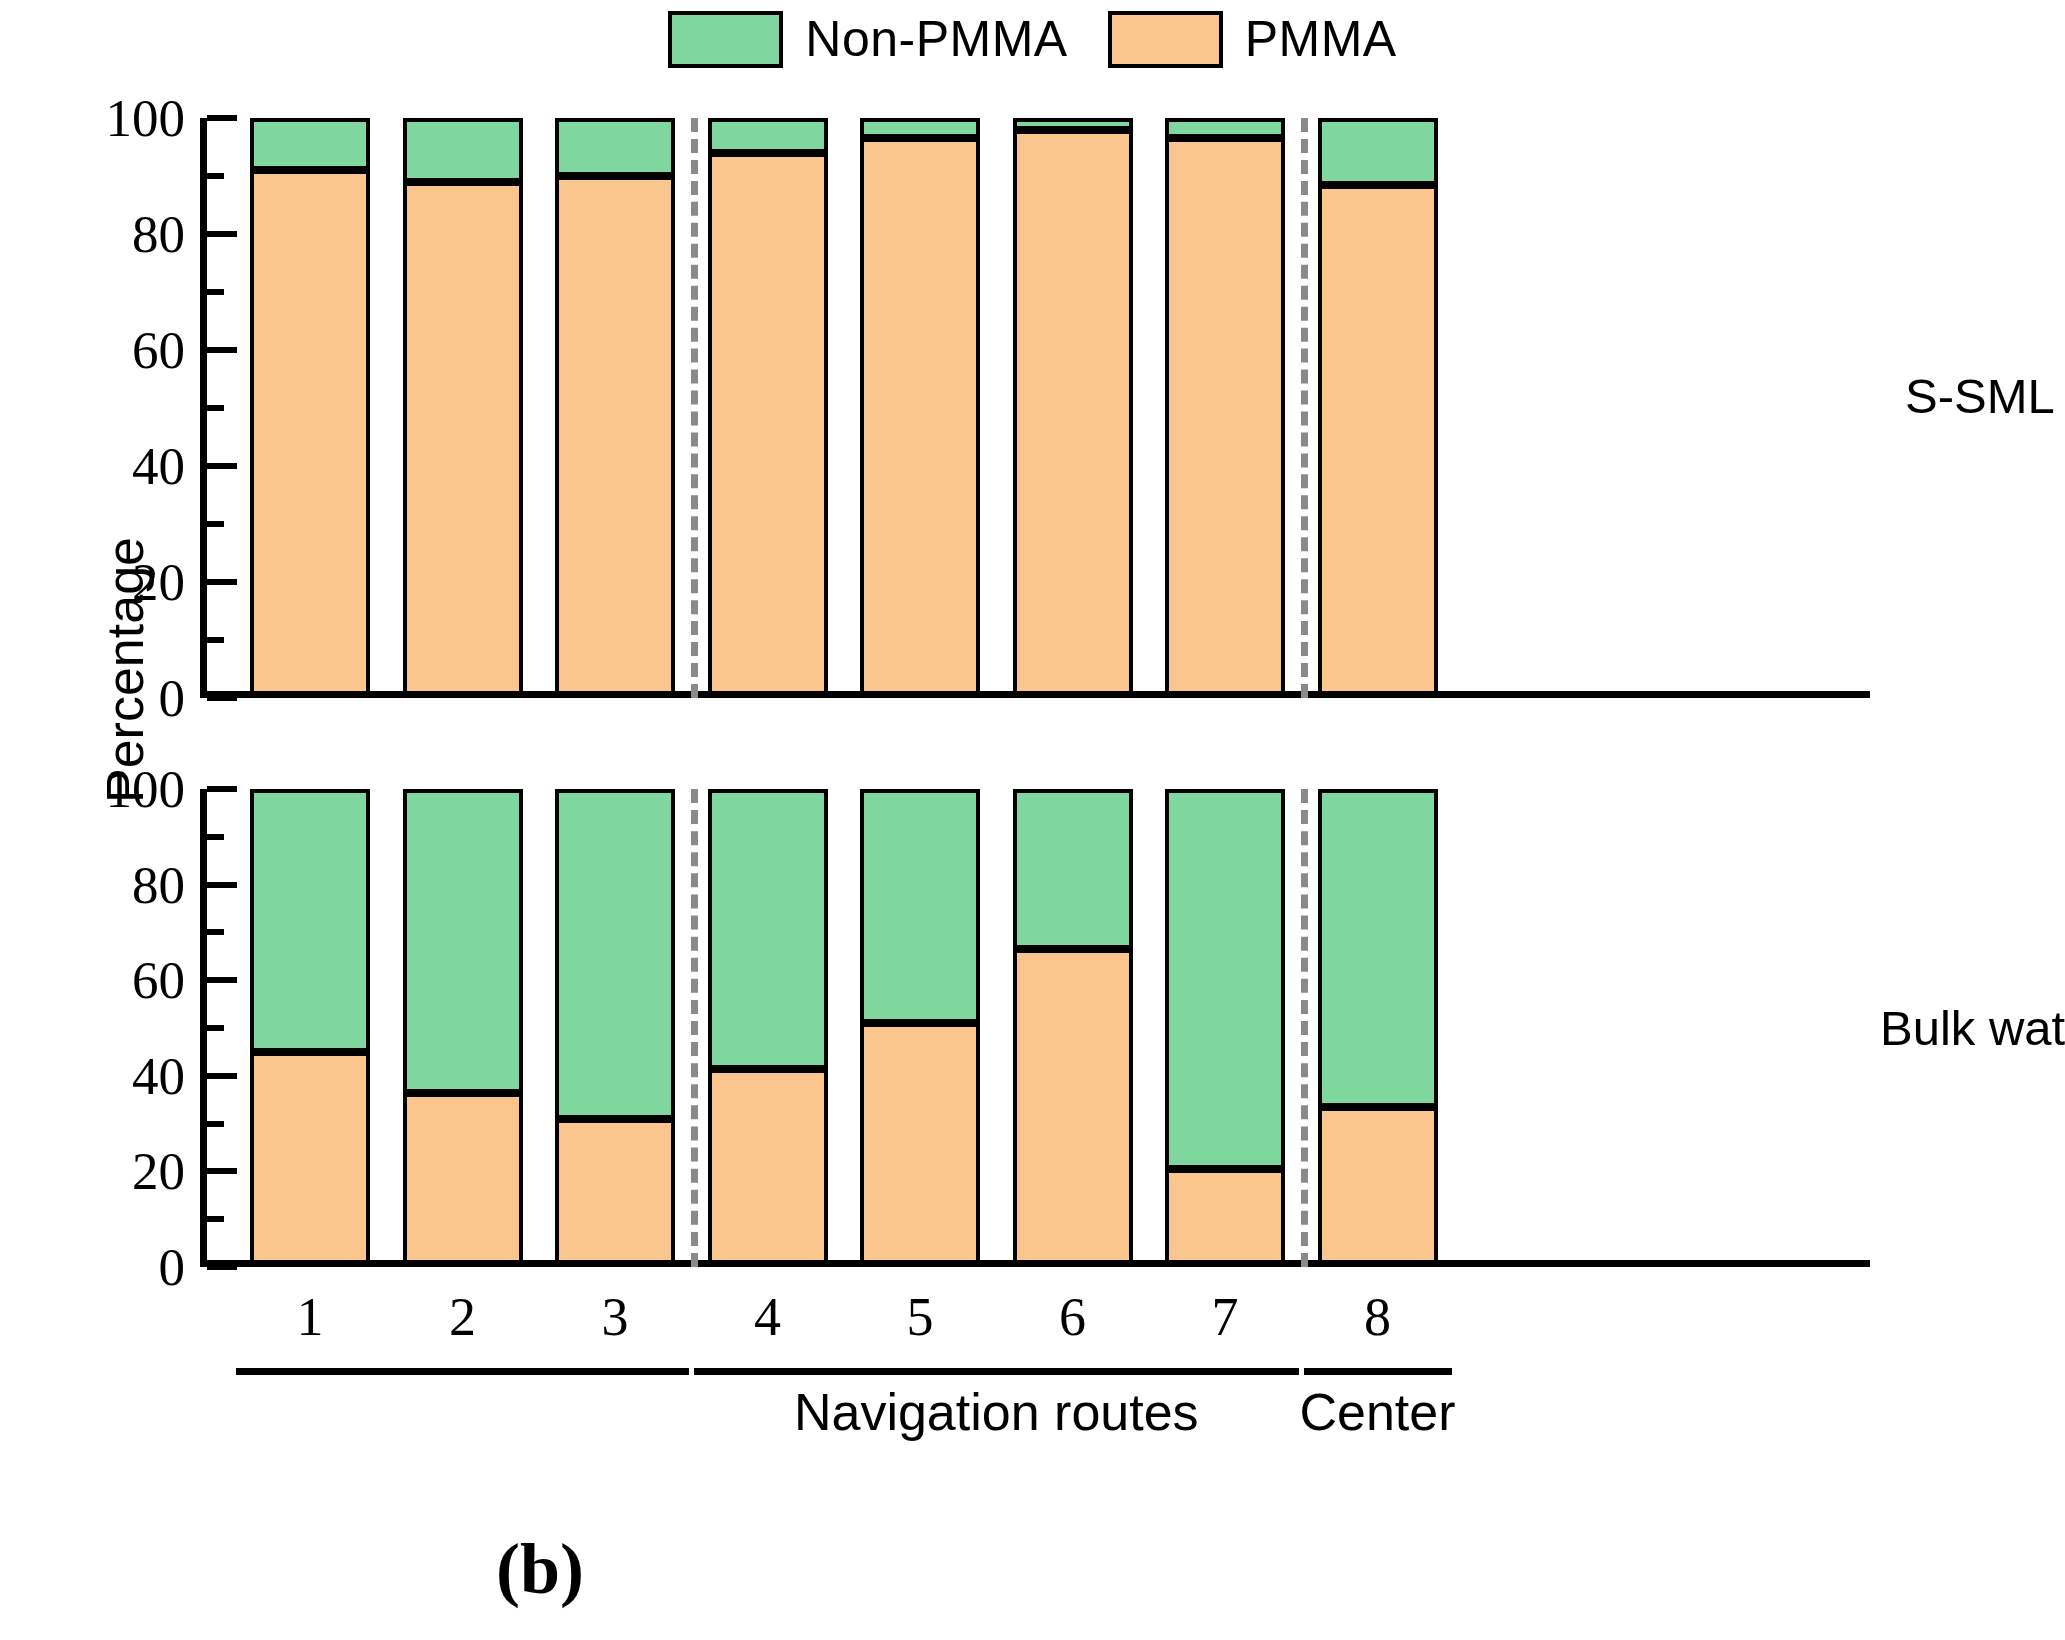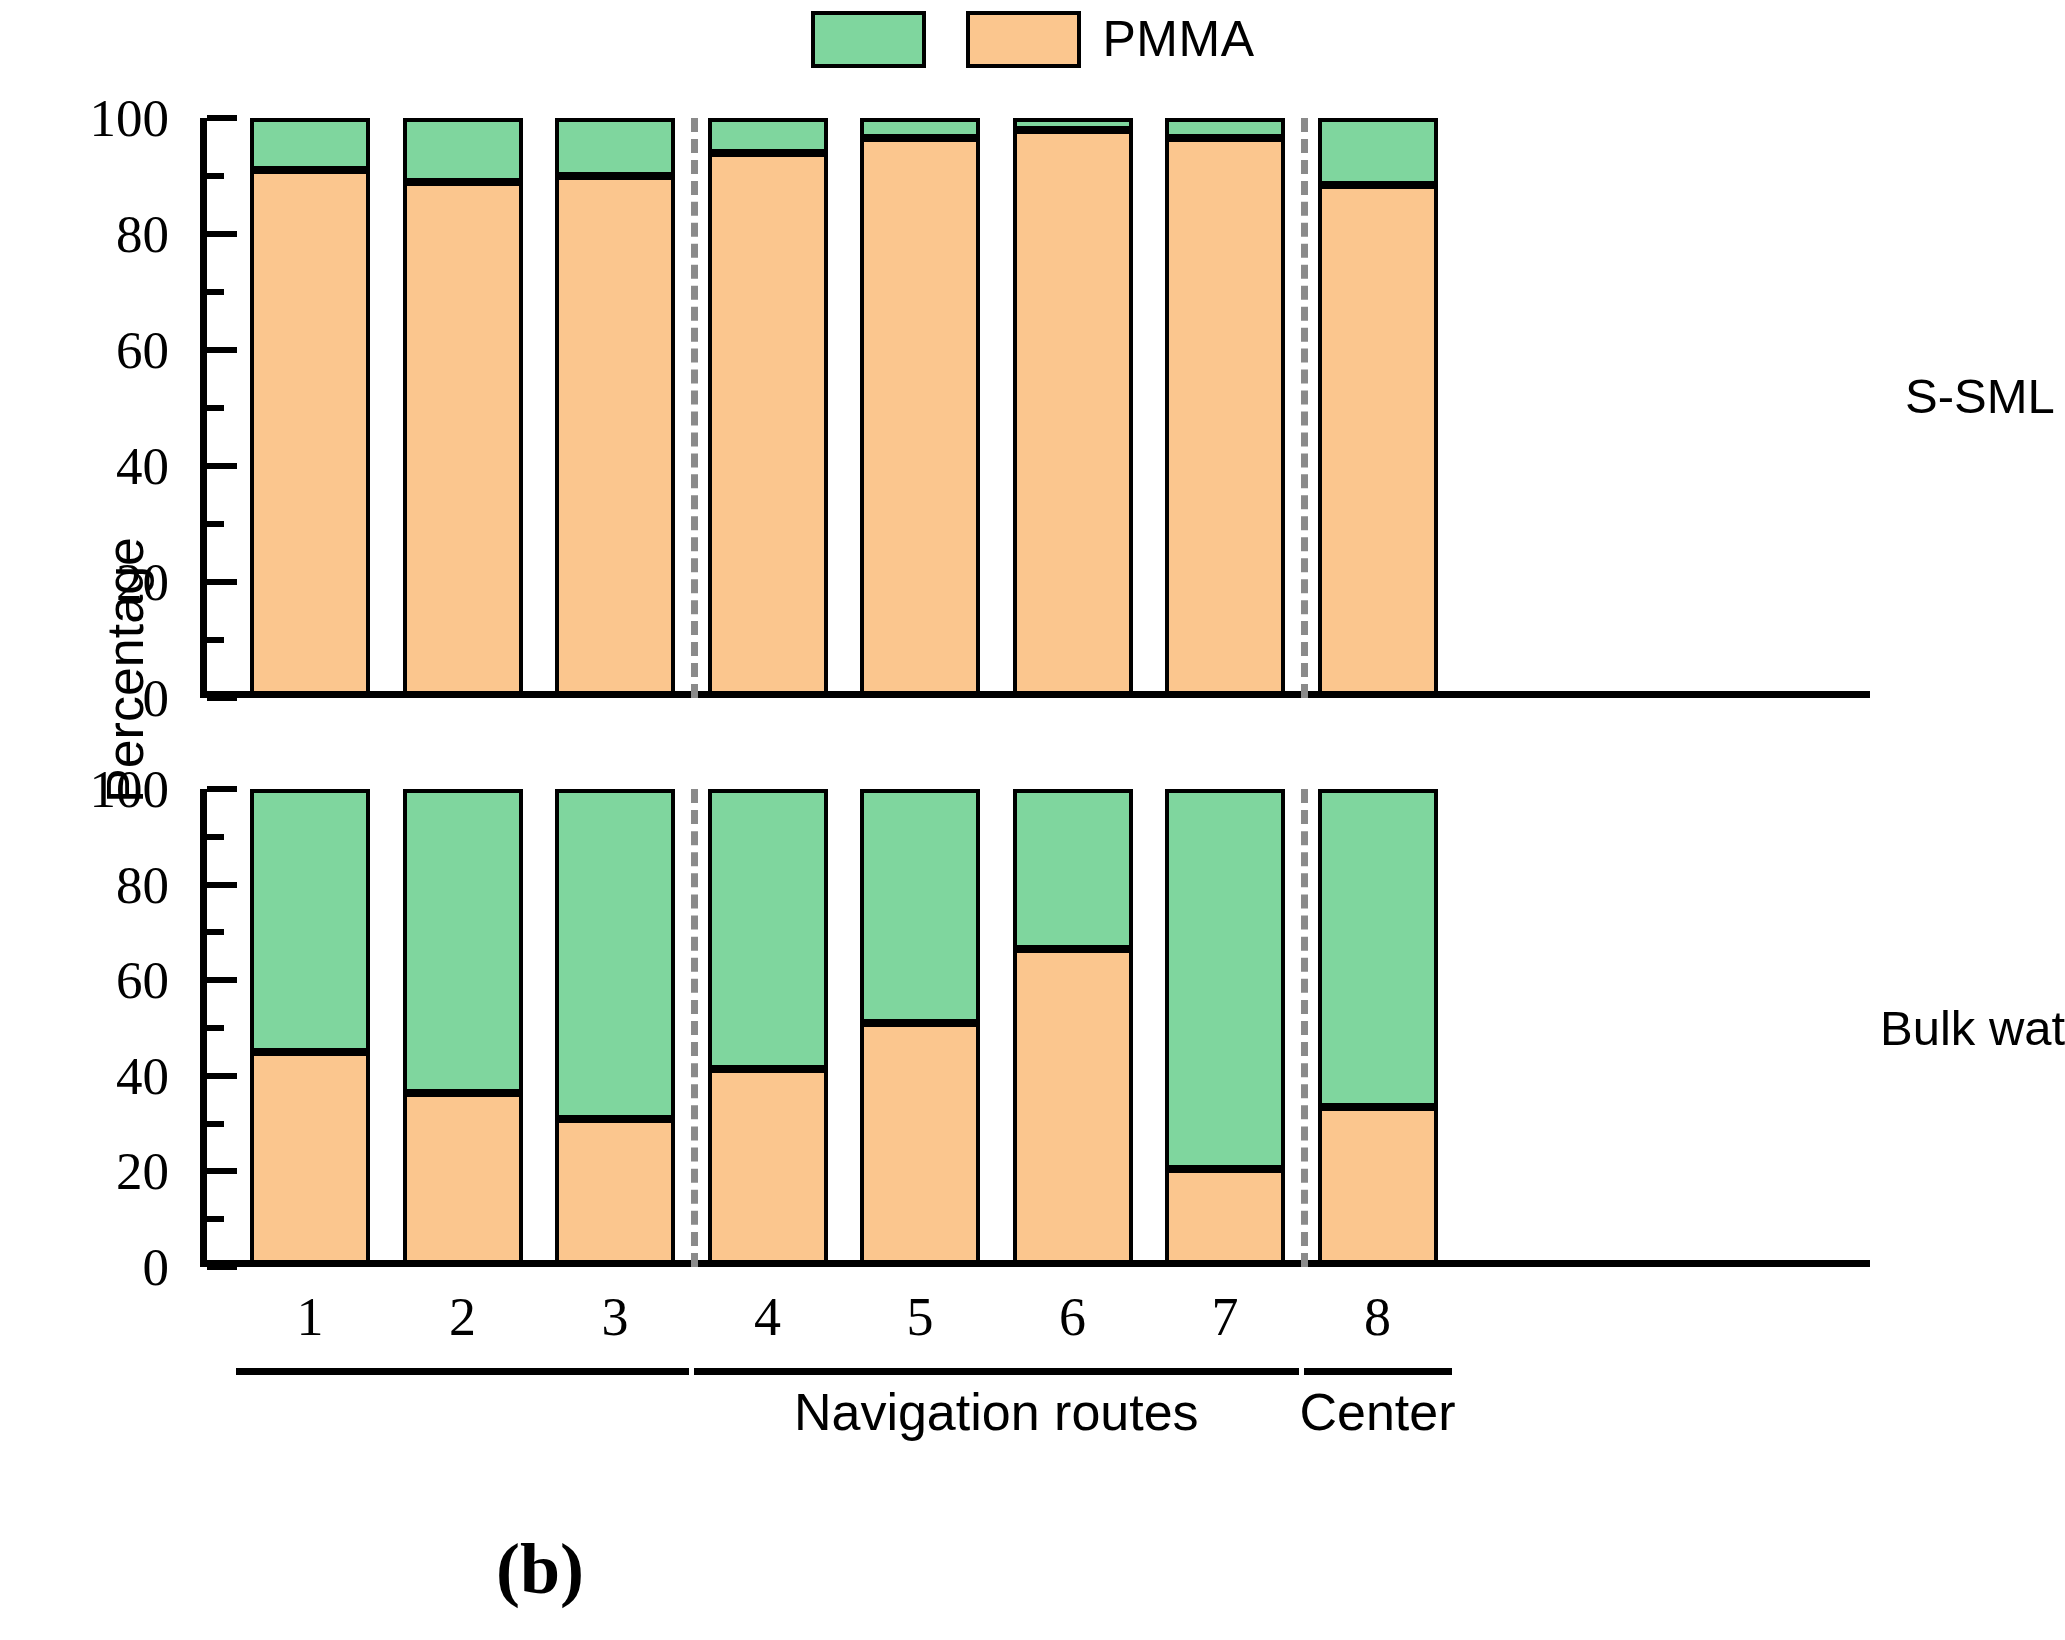--- a/index.html
+++ b/index.html
@@ -26,21 +26,21 @@
   .plotarea{position:absolute;left:0;top:0;right:0;bottom:0;}
 
   
   .spine-y{position:absolute;left:0;top:0;width:7px;bottom:0;background:#000;}
   .spine-x{position:absolute;left:0;height:7px;width:1670px;background:#000;}
 
   
   .tick{position:absolute;left:7px;height:6px;background:#000;}
   .tick.major{width:30px;}
   .tick.minor{width:17px;}
-  .ticklabel{position:absolute;right:16px;transform:translateY(-50%);
+  .ticklabel{position:absolute;right:0;transform:translateY(-50%);
              font-family:"Liberation Serif",serif;font-size:53px;text-align:right;}
   .ylabels{position:absolute;left:-175px;top:0;width:160px;height:100%;}
 
   
   .bars{position:absolute;left:7px;top:0;right:0;bottom:0;}
   .bar{position:absolute;box-sizing:border-box;}
   .seg{position:absolute;left:0;right:0;box-sizing:border-box;
        border:4px solid #000;}
 
   
@@ -60,20 +60,21 @@
   
   #caption{position:absolute;left:0;top:1528px;width:1080px;text-align:center;
            font-family:"Liberation Serif",serif;font-weight:bold;font-size:72px;}
 </style>
 </head>
 <body>
 
 <div id="legend">
   <div class="lg-item">
     <span class="lg-swatch" style="background: rgb(127, 214, 158);"></span>
+    <span class="lg-label">Non-PMMA</span>
   </div>
   <div class="lg-item">
     <span class="lg-swatch" style="background: rgb(251, 198, 142);"></span>
     <span class="lg-label">PMMA</span>
   </div>
 </div>
 
 <div id="ylabel">Percentage</div>
 
 <div class="panel" id="panel-top">

